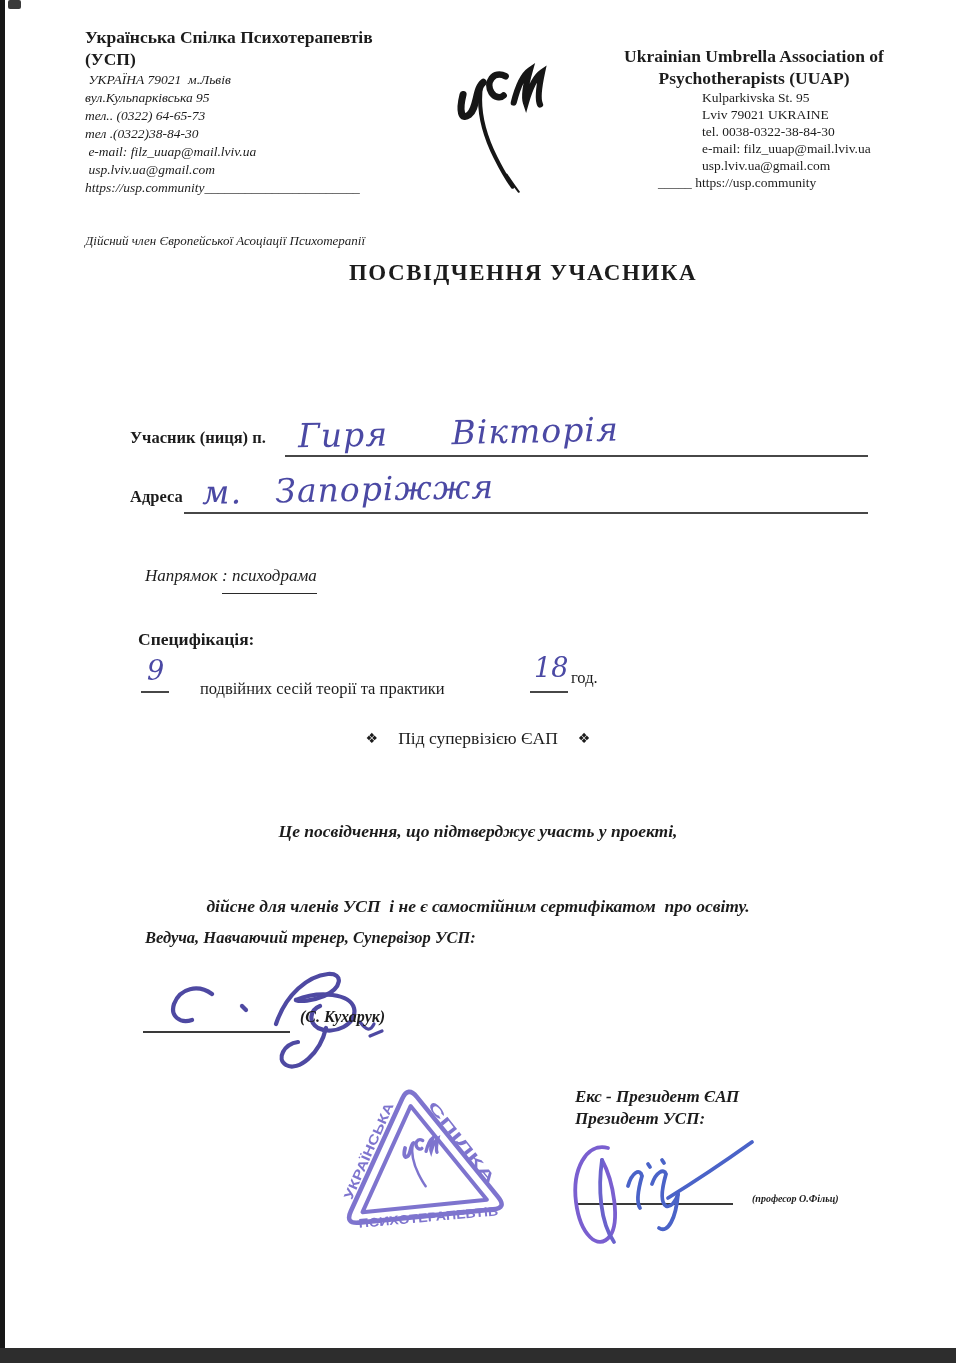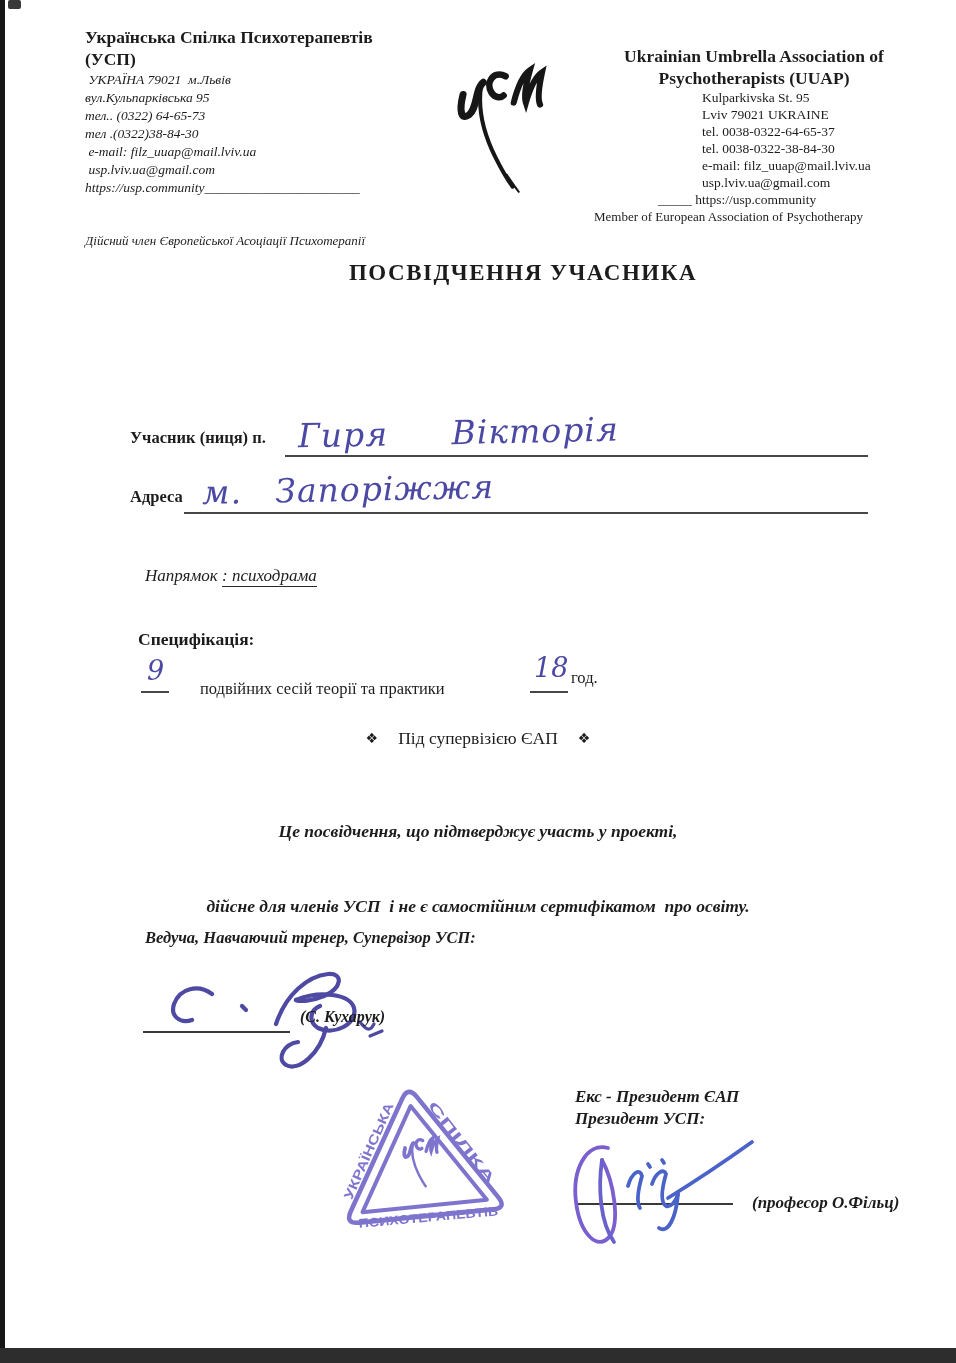--- a/index.html
+++ b/index.html
@@ -36,21 +36,21 @@
   .title-event{left:0;top:366px;width:100%;text-align:center;}
   .title-event span{display:inline-block;font-weight:bold;font-style:italic;font-size:16.5px;
                     border-bottom:2px solid #1c1c1c;padding:0 2px 1px 2px;letter-spacing:.3px;}
 
   
   .flabel{font-weight:bold;font-size:16.5px;}
   .uline{background:#474747;height:2px;}
   .ink{font-family:"DejaVu Serif",serif;font-style:italic;color:#4b49a4;}
   .hand{font-size:33px;transform:rotate(-1.2deg);letter-spacing:1px;}
   .italic-line{font-style:italic;font-size:17px;}
-  .italic-line .uval{border-bottom:1.6px solid #2a2a2a;padding-bottom:1px;}
+  .italic-line .uval{border-bottom:1.6px solid #2a2a2a;padding-bottom:8px;}
   .num{font-size:27px;}
   .stext{font-size:16.5px;}
 
   .supervision{left:0;top:728px;width:100%;display:flex;justify-content:center;
                align-items:center;gap:20px;font-size:17.5px;}
   .diamond{font-size:14px;}
 
   .note{left:0;top:769px;width:100%;text-align:center;font-weight:bold;font-style:italic;
         font-size:17.5px;line-height:25px;white-space:pre;}
 
@@ -91,26 +91,24 @@
     </g>
   </svg>
 
   <div class="abs hdr-right">
     <div class="org">
       <div>Ukrainian Umbrella Association of</div>
       <div>Psychotherapists (UUAP)</div>
     </div>
     <div class="hline">Kulparkivska St. 95</div>
     <div class="hline">Lviv 79021 UKRAINE</div>
-    <div class="hline">tel. 0038-0322-64-65-37</div>
     <div class="hline">tel. 0038-0322-38-84-30</div>
     <div class="hline">e-mail: filz_uuap@mail.lviv.ua</div>
     <div class="hline">usp.lviv.ua@gmail.com</div>
     <div class="hline shift">_____ https://usp.community</div>
-    <div class="hline wide">Member of European Association of Psychotherapy</div>
   </div>
 
   <div class="abs title-main">ПОСВІДЧЕННЯ УЧАСНИКА</div>
 
   <div class="abs flabel" style="left:130px;top:428px;">Учасник (ниця) п.</div>
   <div class="abs uline" style="left:285px;top:455px;width:583px;"></div>
   <div class="abs ink hand" style="left:298px;top:413px;word-spacing:52px;">Гиря Вікторія</div>
 
   <div class="abs flabel" style="left:130px;top:487px;">Адреса</div>
   <div class="abs uline" style="left:184px;top:512px;width:684px;"></div>
@@ -190,15 +188,15 @@
       <path d="M52,22 C30,16 16,44 20,76 C24,108 42,126 54,110 C64,96 58,56 46,34" stroke="#7a5fd0"></path>
       <path d="M46,34 C42,62 44,96 58,116" stroke="#6a62cc"></path>
       <path d="M72,60 C76,46 84,42 86,50 C82,64 80,76 84,82" stroke="#4a63c8"></path>
       <path d="M92,38 l2,3" stroke="#4a63c8"></path>
       <path d="M96,58 C100,46 108,42 110,48 C106,62 104,76 110,80 C114,82 120,76 122,68" stroke="#4a63c8"></path>
       <path d="M122,68 C120,92 112,108 103,102" stroke="#4a63c8"></path>
       <path d="M106,34 l2,3" stroke="#4a63c8"></path>
       <path d="M112,72 C138,56 168,36 196,16" stroke="#4a63c8"></path>
     </g>
   </svg>
-  <div class="abs bolditalic" style="left:752px;top:1193px;font-size:17px;">(професор  О.Фільц)</div>
+  <div class="abs bolditalic" style="left:752px;top:1193px;font-size:10px;">(професор  О.Фільц)</div>
 
 </div>
 
 </body></html>

